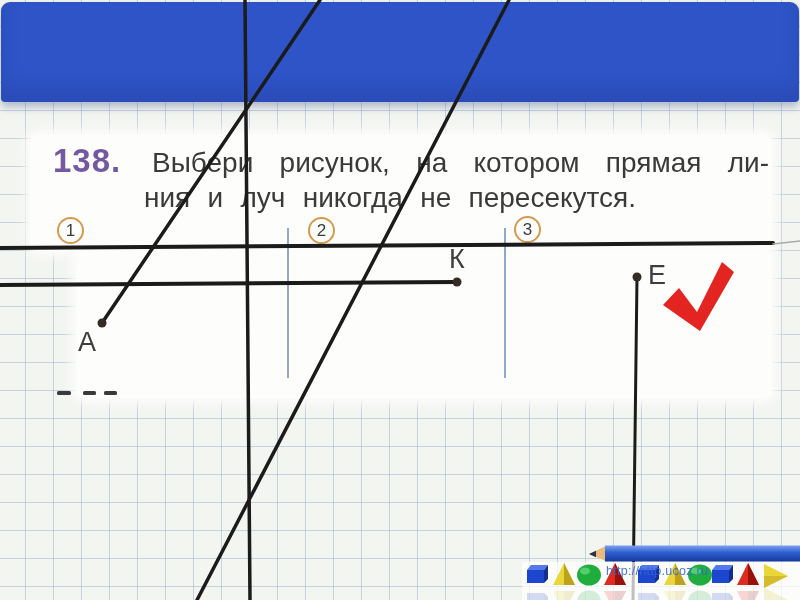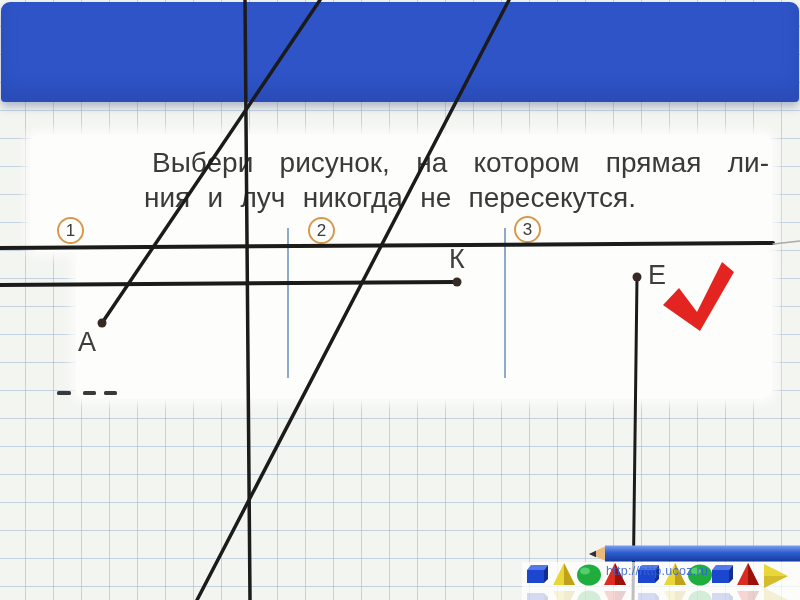--- a/index.html
+++ b/index.html
@@ -53,20 +53,21 @@
 </style>
 </head>
 <body>
 
 <div class="slide">
   <div class="band"></div>
 
   <div class="patch patch1"></div>
   <div class="patch patch2"></div>
 
+  <div class="task-num">138.</div>
   <div class="task-line l1">Выбери рисунок, на котором прямая ли-</div>
   <div class="task-line l2">ния и луч никогда не пересекутся.</div>
 
   <div class="num-circle c1">1</div>
   <div class="num-circle c2">2</div>
   <div class="num-circle c3">3</div>
 
   <span class="pt-label la">А</span>
   <span class="pt-label lk">К</span>
   <span class="pt-label le">Е</span>

